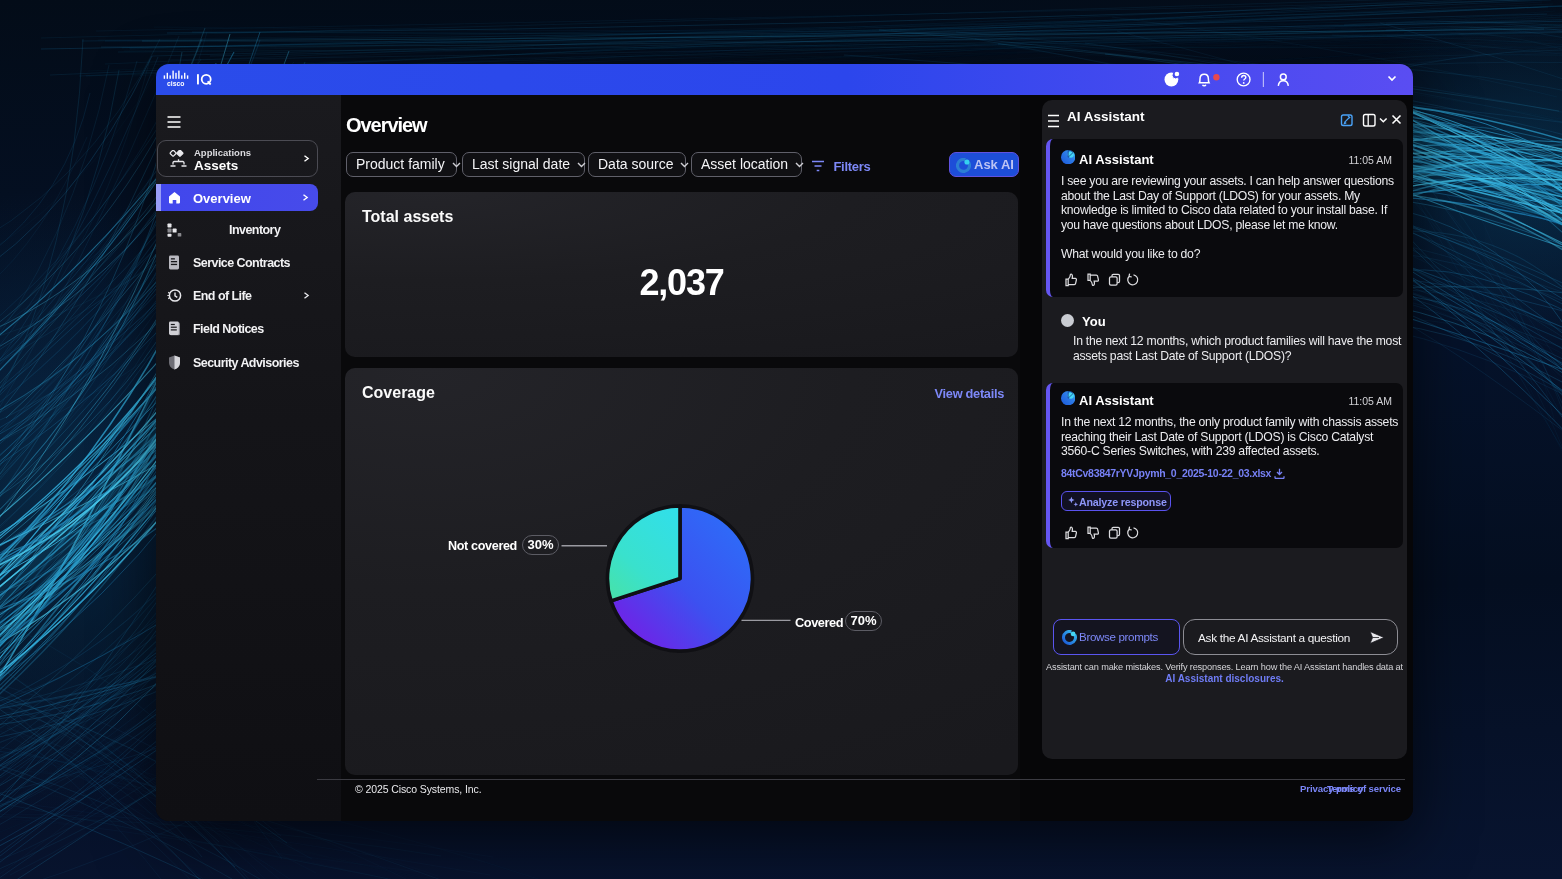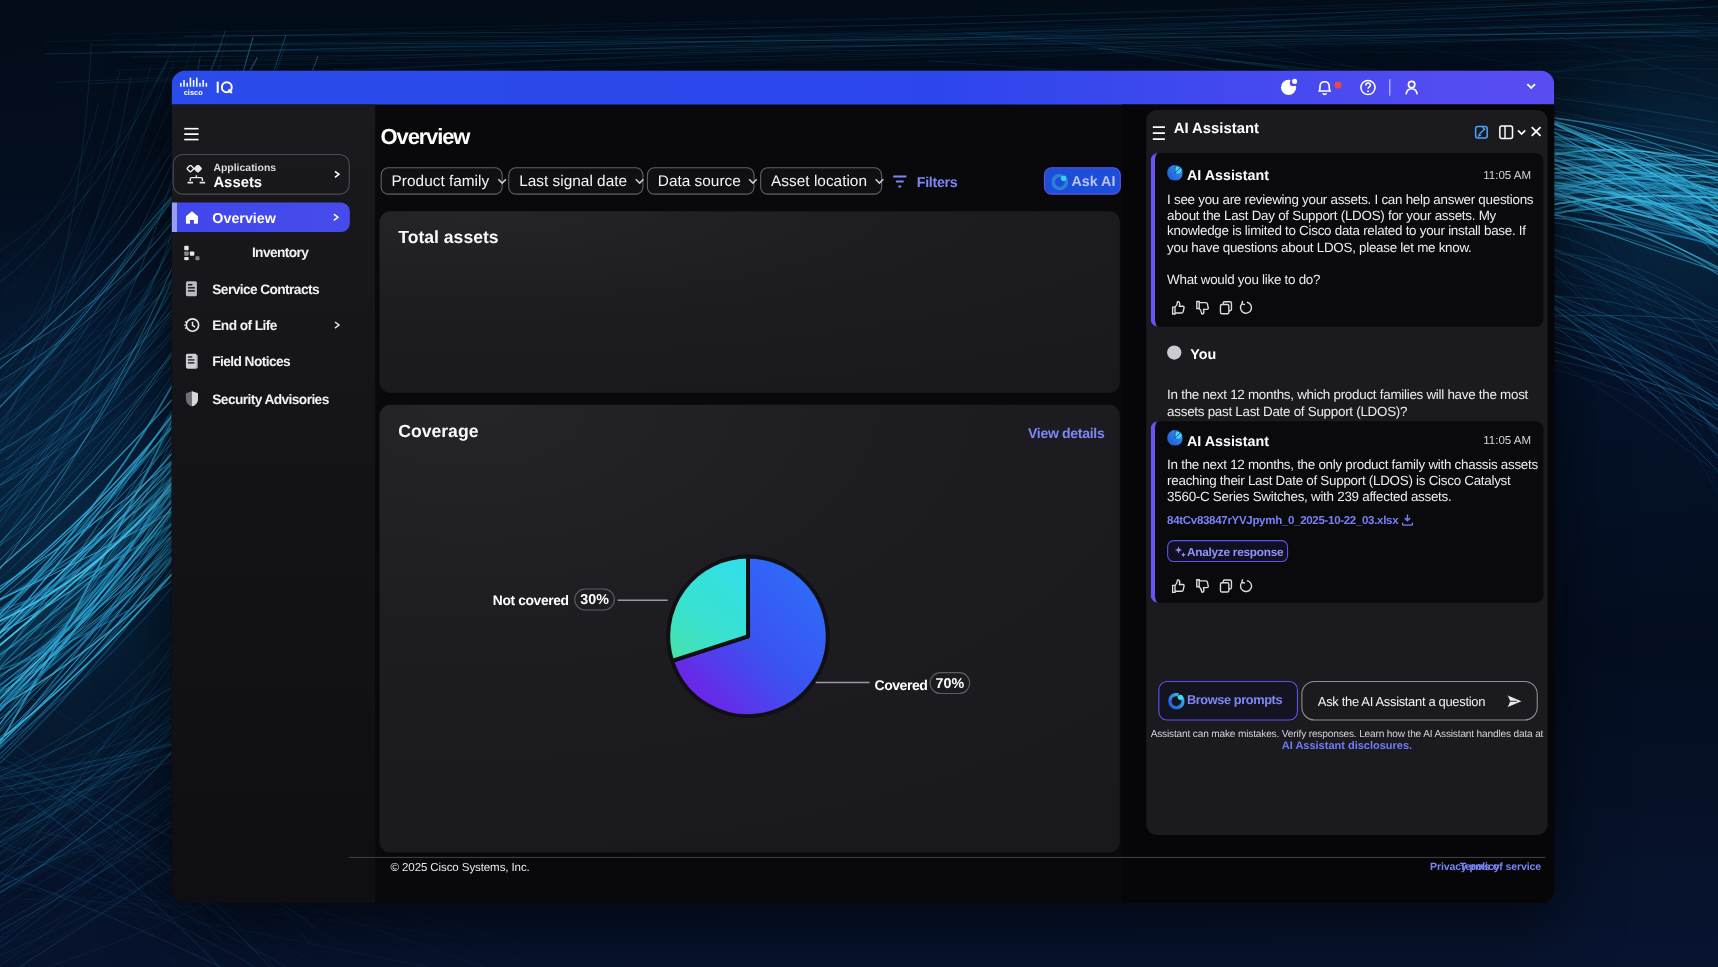--- a/index.html
+++ b/index.html
@@ -710,20 +710,21 @@
   <div class="abs" style="left:793px;top:88px;width:70px;height:25px;background:#1d4ed8;border:1.5px solid #6052e0;border-radius:7px;">
     <svg class="abs" style="left:6px;top:5px" width="15" height="15" viewBox="0 0 20 20">
  <path d="M16.9 5.9 A8 8 0 1 1 12.5 2.3" stroke="#2b7fd4" stroke-width="4.2" fill="none"></path>
  <circle cx="14.6" cy="5.4" r="3.4" fill="#35d1f0"></circle>
 </svg>
     <span class="abs" style="left:24px;top:4px;font-size:13px;font-weight:bold;color:#bdc4f4;">Ask AI</span>
   </div>
 
   <div class="card" style="top:128px;height:165px;">
     <div class="cardtitle">Total assets</div>
+    <div class="abs" style="left:0;top:70px;width:673px;text-align:center;font-size:36px;font-weight:bold;color:#fff;letter-spacing:-1.2px;">2,037</div>
   </div>
 
   <div class="card" style="top:304px;height:407px;">
     <div class="cardtitle">Coverage</div>
     <div class="abs link" style="right:14px;top:18px;font-size:12.8px;letter-spacing:-0.3px;">View details</div>
     <svg class="abs" style="left:0;top:0" width="673" height="407" viewBox="0 0 673 407">
  <defs>
   <linearGradient id="gcov" x1="85%" y1="10%" x2="8%" y2="88%">
    <stop offset="0%" stop-color="#2e6bf8"></stop>
               <stop offset="52%" stop-color="#3c51f0"></stop>
@@ -792,21 +793,21 @@
   <rect x="44.5" y="3.8" width="7.6" height="8.4" rx="1.4"></rect>
   <path d="M47 3.8 V2.6 a1.3 1.3 0 0 1 1.3 -1.3 h4.9 a1.3 1.3 0 0 1 1.3 1.3 v5.6 a1.3 1.3 0 0 1 -1.3 1.3 h-1"></path>
   <path d="M64.2 3.2 a5 5 0 1 0 4.3 -1.4 M64.6 0.6 l-0.6 2.8 2.8 0.6"></path>
  </g>
 </svg>
           </div>
     </div>
 
     <div class="abs" style="left:19px;top:214px;width:13px;height:13px;border-radius:50%;background:#c9ccd2;"></div>
     <div class="abs" style="left:40px;top:214px;font-size:13px;font-weight:bold;color:#fff;">You</div>
-    <div class="aibody" style="left:19px;top:234px;margin-top:18px;">In the next 12 months, which product families will have the most<br>assets past Last Date of Support (LDOS)?</div>
+    <div class="aibody" style="left:31px;top:234px;">In the next 12 months, which product families will have the most<br>assets past Last Date of Support (LDOS)?</div>
 
     <div class="aicard" style="top:283px;height:165px;">
       <svg class="abs" style="left:11px;top:8px" width="14.4" height="14.4" viewBox="0 0 20 20">
  <defs>
               <linearGradient id="glogo118" x1="0%" y1="100%" x2="100%" y2="0%">
   <stop offset="0%" stop-color="#1b57d8"></stop>
                 <stop offset="60%" stop-color="#2e7de8"></stop>
                 <stop offset="100%" stop-color="#38c2ef"></stop>
               </linearGradient>
             </defs>
@@ -850,21 +851,21 @@
       <svg class="abs" style="left:8px;top:10px" width="15" height="15" viewBox="0 0 20 20">
  <defs>
               <linearGradient id="gbp" x1="0%" y1="100%" x2="100%" y2="0%">
   <stop offset="0%" stop-color="#1b57d8"></stop>
                 <stop offset="100%" stop-color="#38c2ef"></stop>
               </linearGradient>
             </defs>
  <path d="M16.9 5.9 A8 8 0 1 1 12.5 2.3" stroke="url(#gbp)" stroke-width="4" fill="none"></path>
  <circle cx="14.8" cy="5.2" r="3.2" fill="#45d7f5"></circle>
 </svg>
-      <span class="abs" style="left:25px;top:10px;font-size:11.6px;font-weight:bold;color:#7d88f7;white-space:nowrap;letter-spacing:-0.35px;">Browse prompts</span>
+      <span class="abs" style="left:25px;top:10px;font-size:11.6px;font-weight:normal;color:#7d88f7;white-space:nowrap;letter-spacing:-0.35px;">Browse prompts</span>
     </div>
     <div class="abs" style="left:141px;top:519px;width:215px;height:36px;border:1px solid #8d8d94;border-radius:12px;background:#1b1b1f;">
       <span class="abs" style="left:14px;top:11px;font-size:11.8px;color:#f2f2f4;white-space:nowrap;letter-spacing:-0.3px;">Ask the AI Assistant a question</span>
       <svg class="abs" style="right:12px;top:10px" width="16" height="15" viewBox="0 0 16 15">
  <path d="M1 1.5 L15 7.5 L1 13.5 L3.6 7.5 Z M3.6 7.5 H10" fill="#e8e8ec" stroke="#1b1b1f" stroke-width="0.8"></path>
 </svg>
     </div>
     <div class="abs" style="left:0;top:562px;width:365px;text-align:center;font-size:9.2px;color:#d4d4d8;white-space:nowrap;letter-spacing:-0.15px;">Assistant can make mistakes. Verify responses. Learn how the AI Assistant handles data at</div>
     <div class="abs" style="left:0;top:573px;width:365px;text-align:center;font-size:10px;font-weight:bold;color:#6f7cf5;">AI Assistant disclosures.</div>
   </div>

